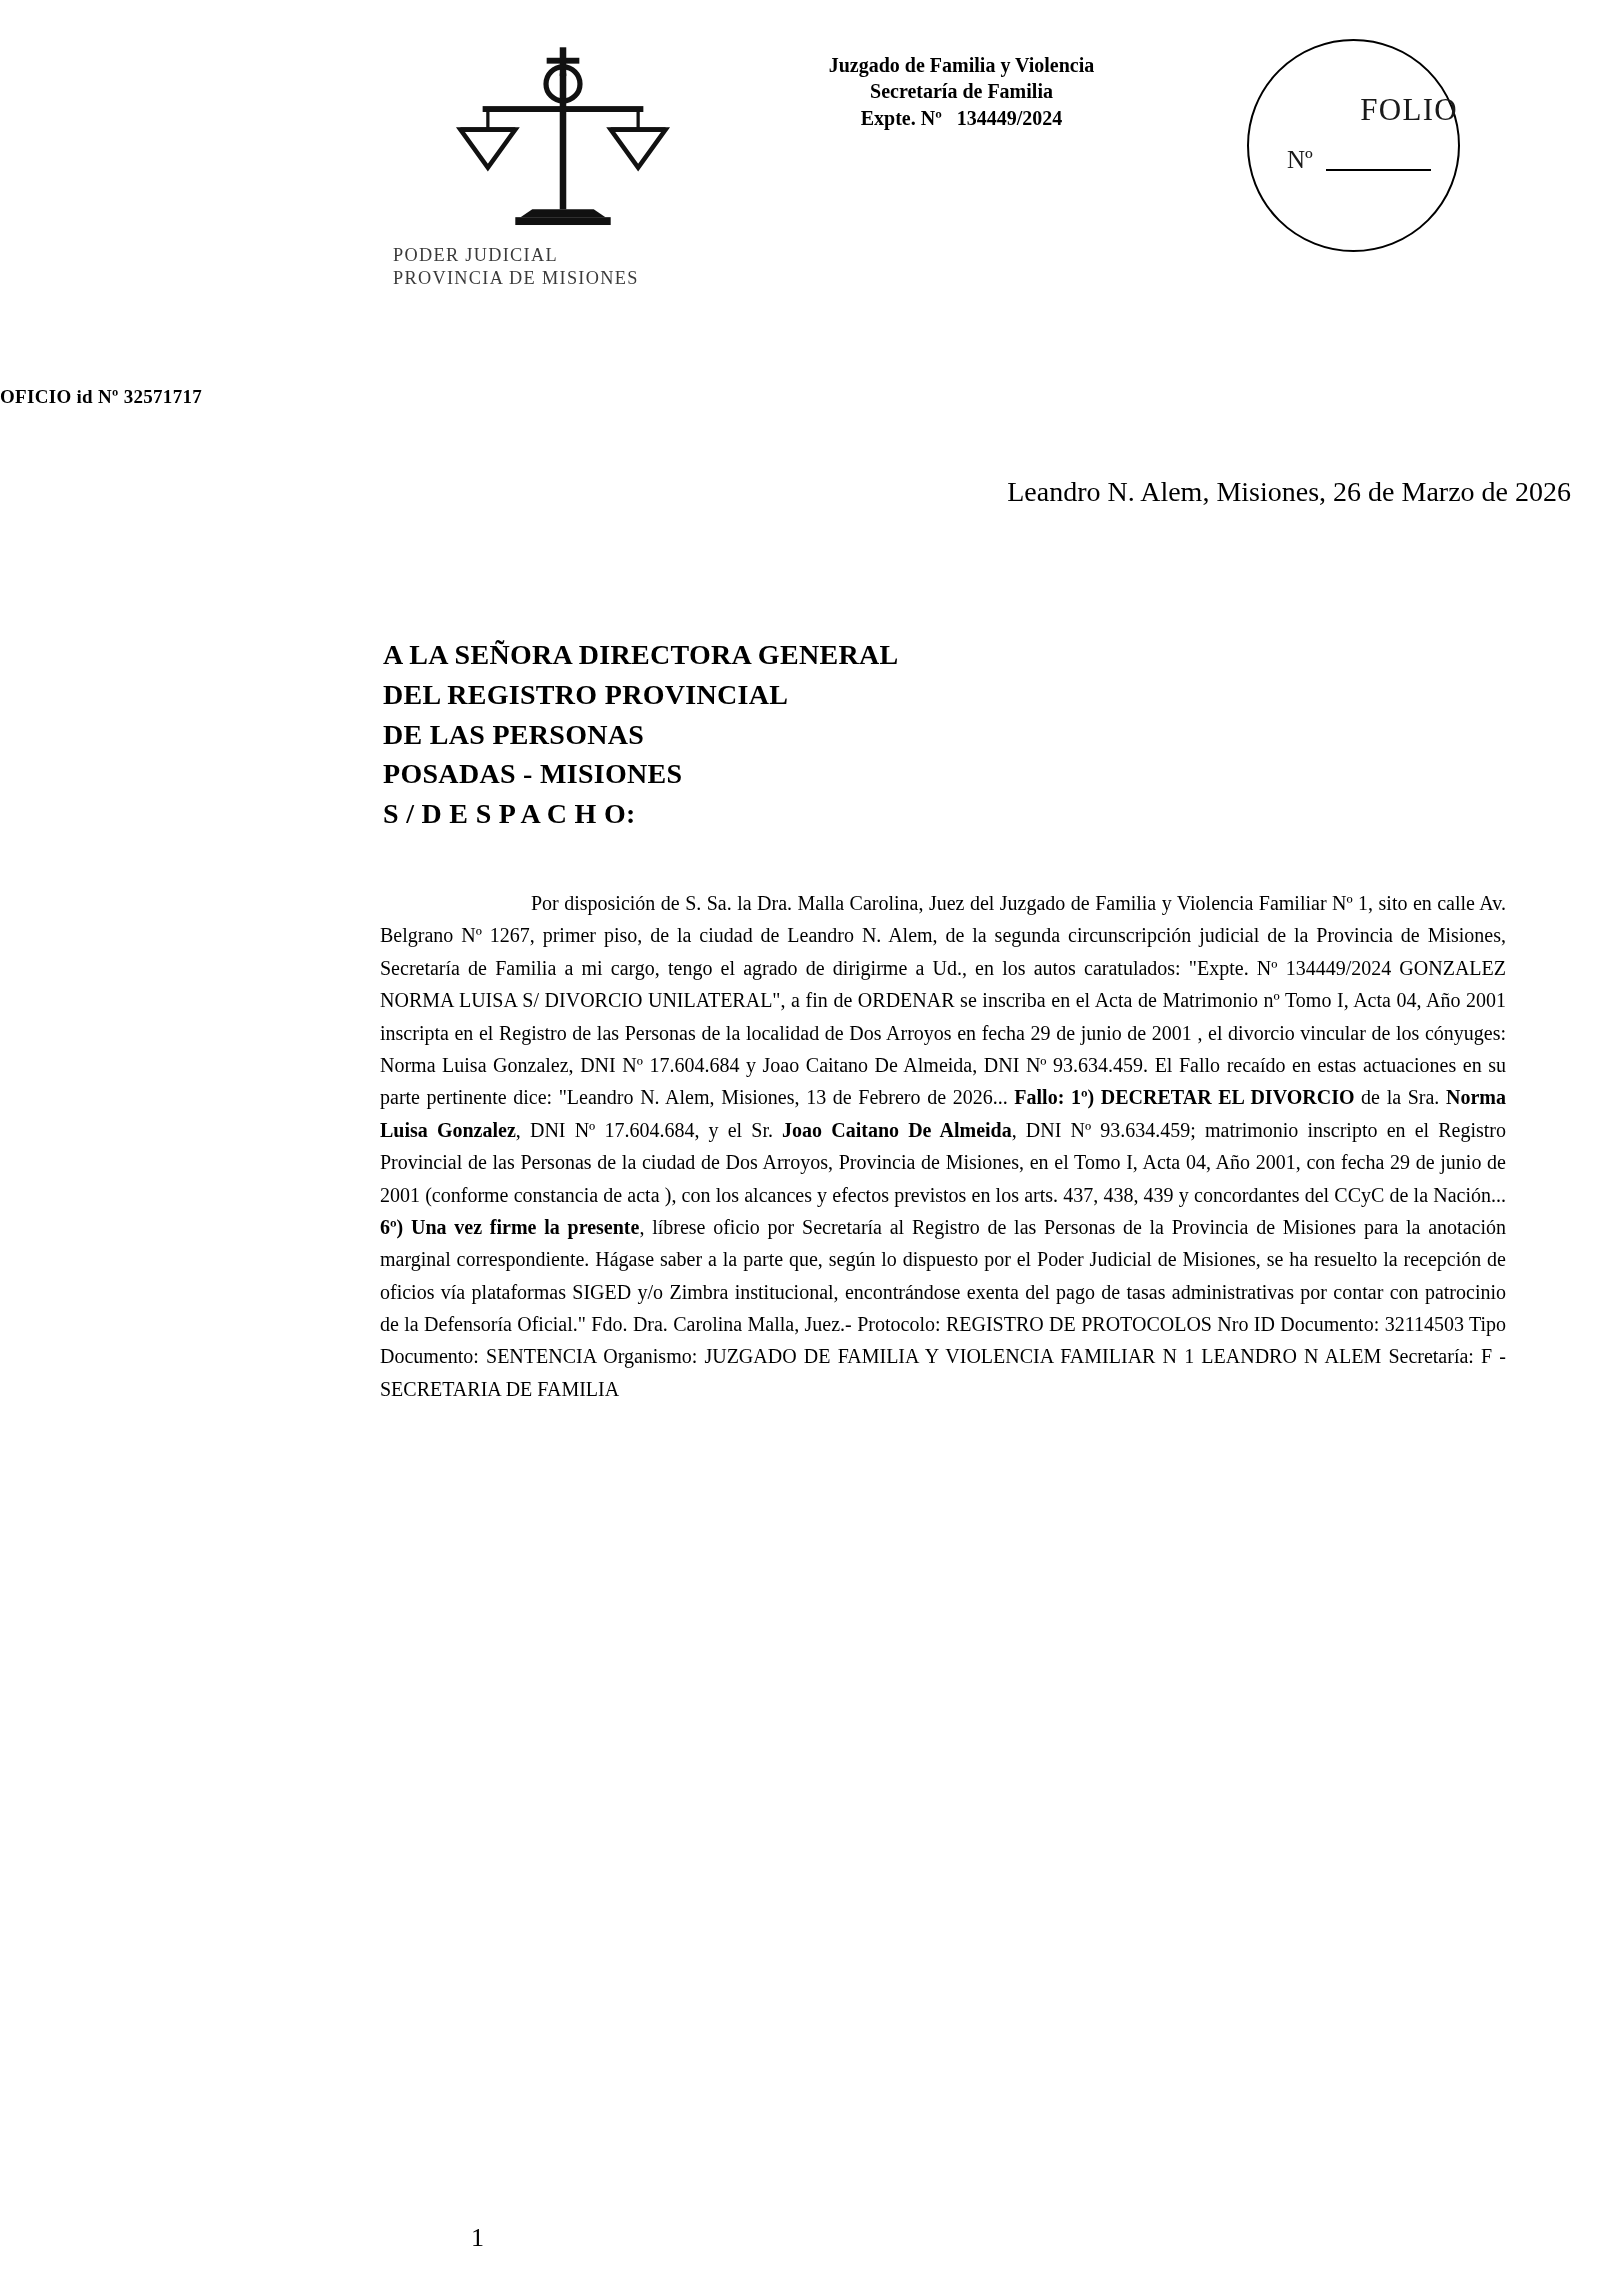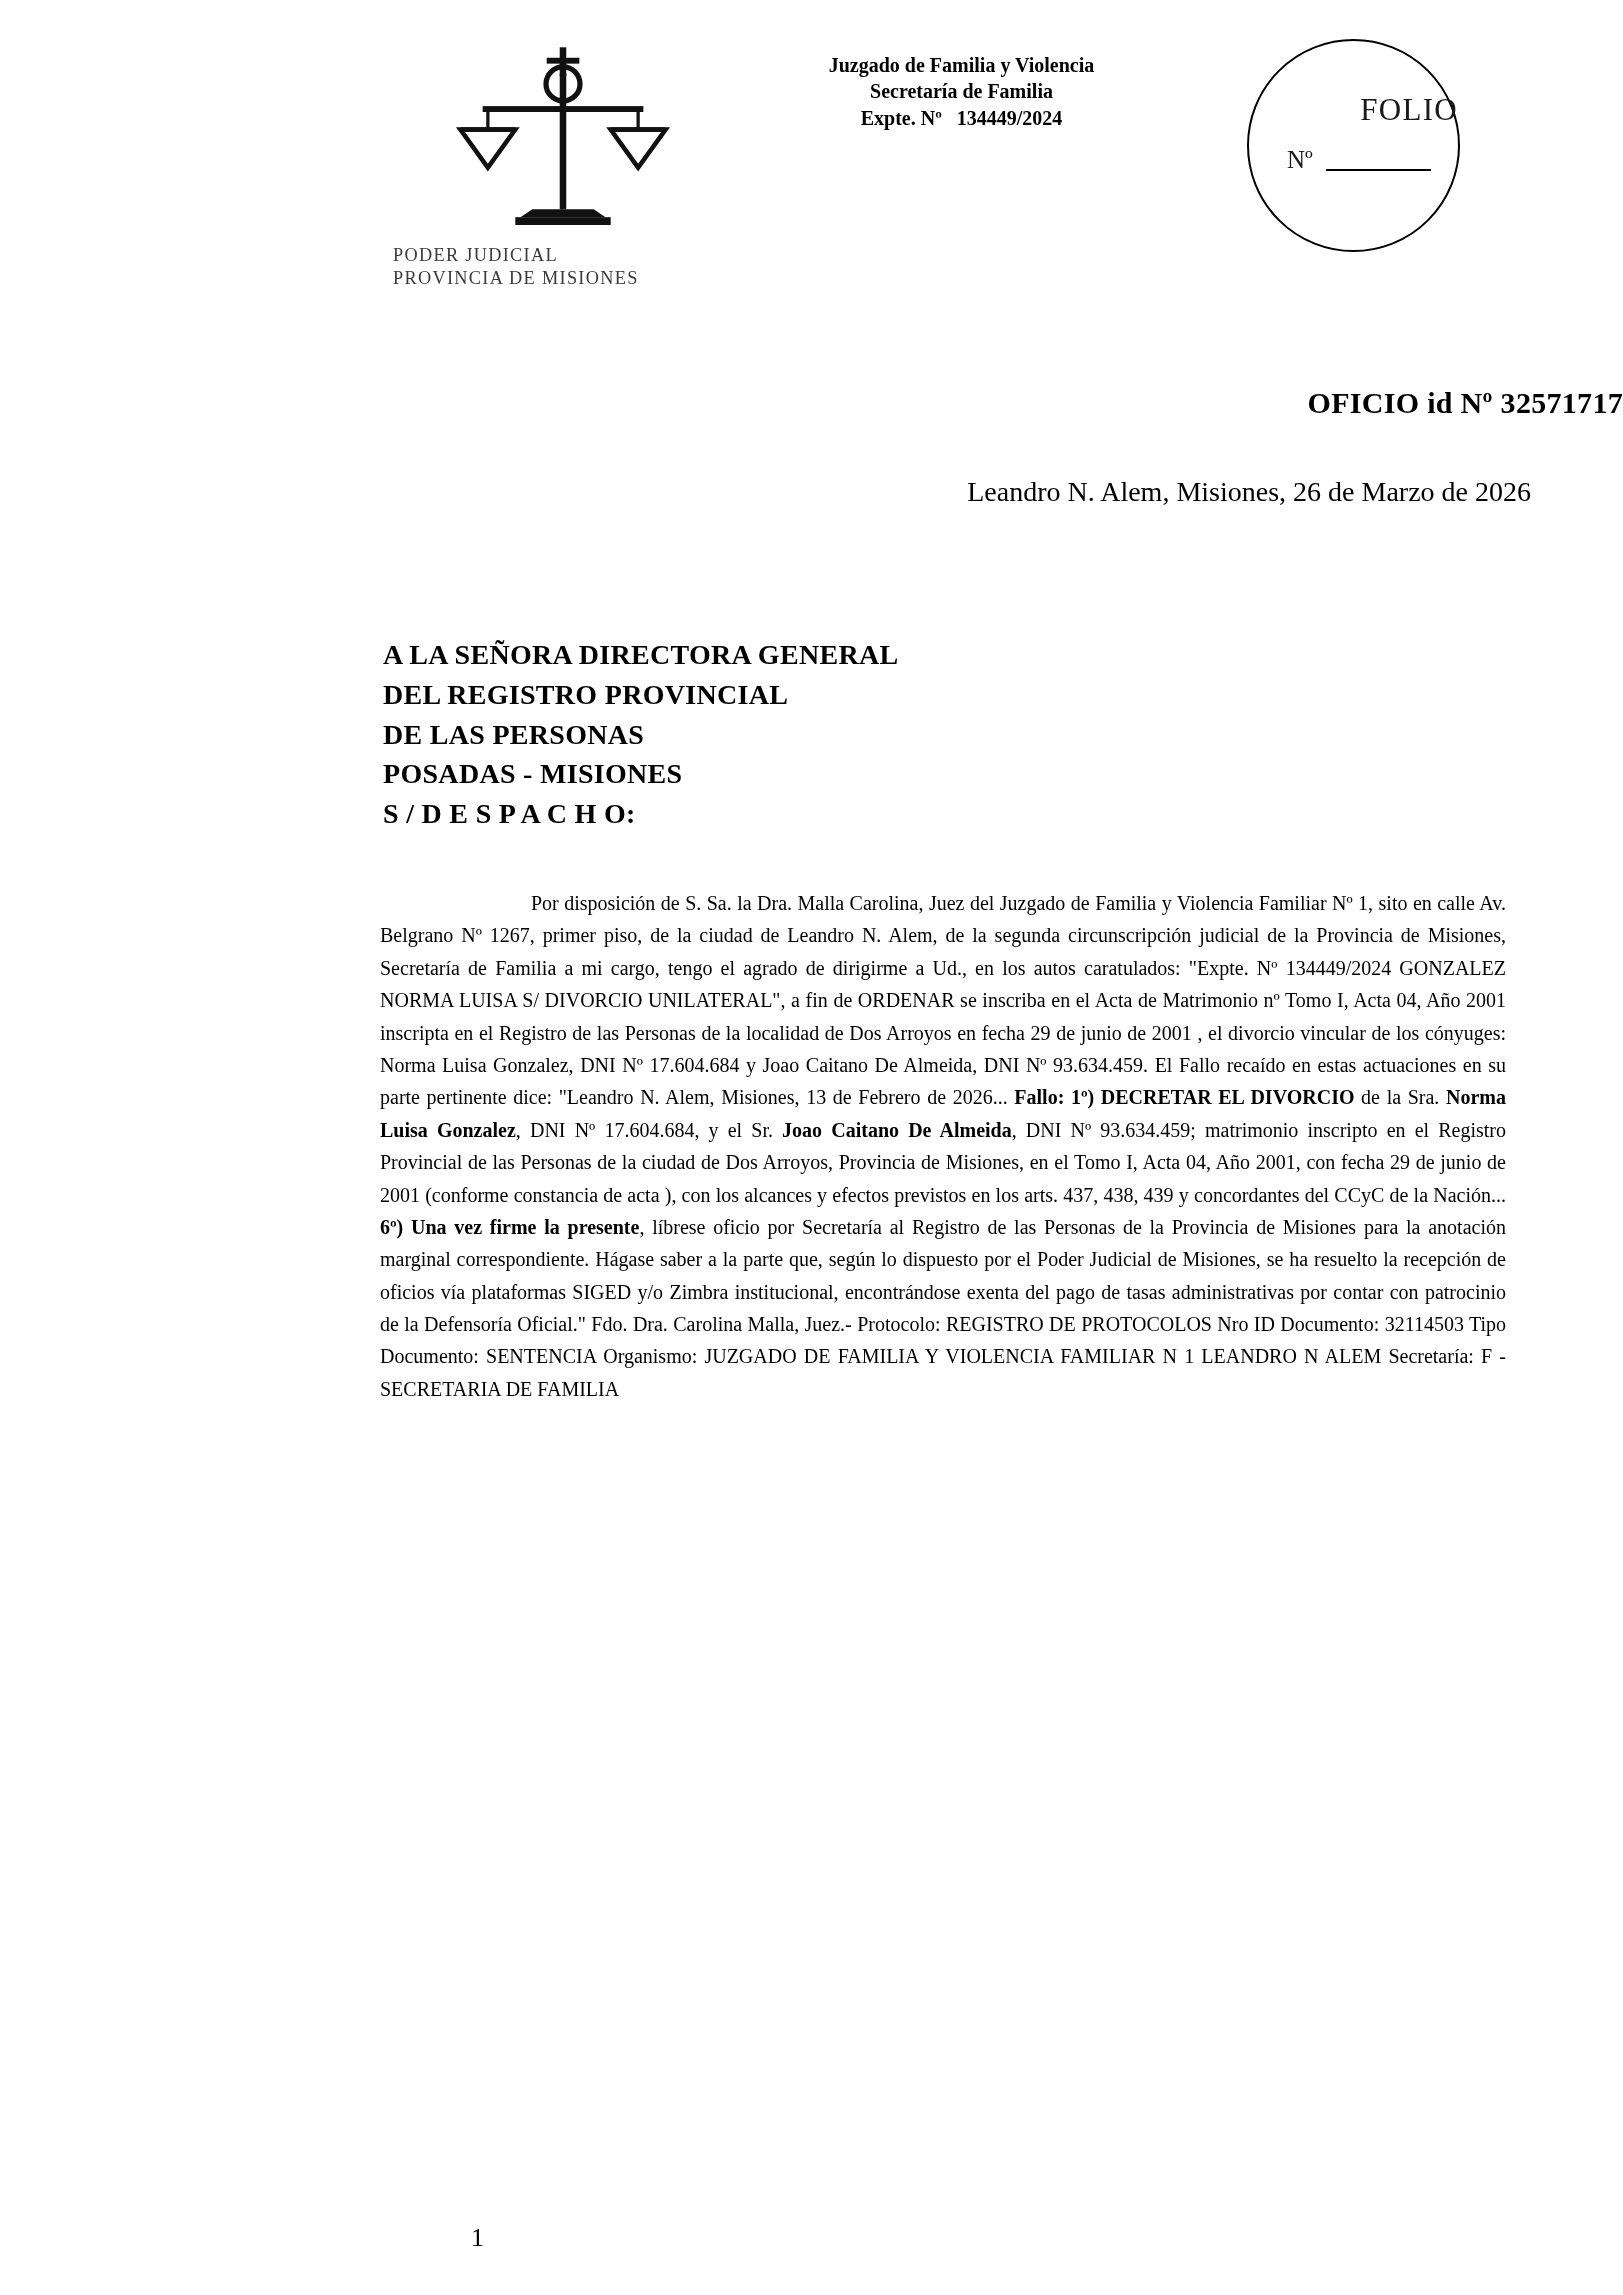--- a/index.html
+++ b/index.html
@@ -93,32 +93,33 @@
     width: 105px;
     border-bottom: 2px solid #000;
   }
 
   
   .oficio-title {
     position: absolute;
     top: 386px;
     left: 0;
     width: 1623px;
-    text-align: right;
-    font-weight: bold;
-    font-size: 30px;
+    text-align: left;
+    font-weight: bold;
+    font-size: 19px;
     letter-spacing: 0.3px;
   }
   .place-date {
     position: absolute;
     top: 476px;
     left: 0;
     width: 1531px;
     text-align: right;
     font-size: 28px;
+    padding-left: 40px;
   }
 
   .addressee {
     position: absolute;
     top: 635px;
     left: 383px;
     font-weight: bold;
     font-size: 28px;
     line-height: 1.42;
     letter-spacing: 0.3px;

